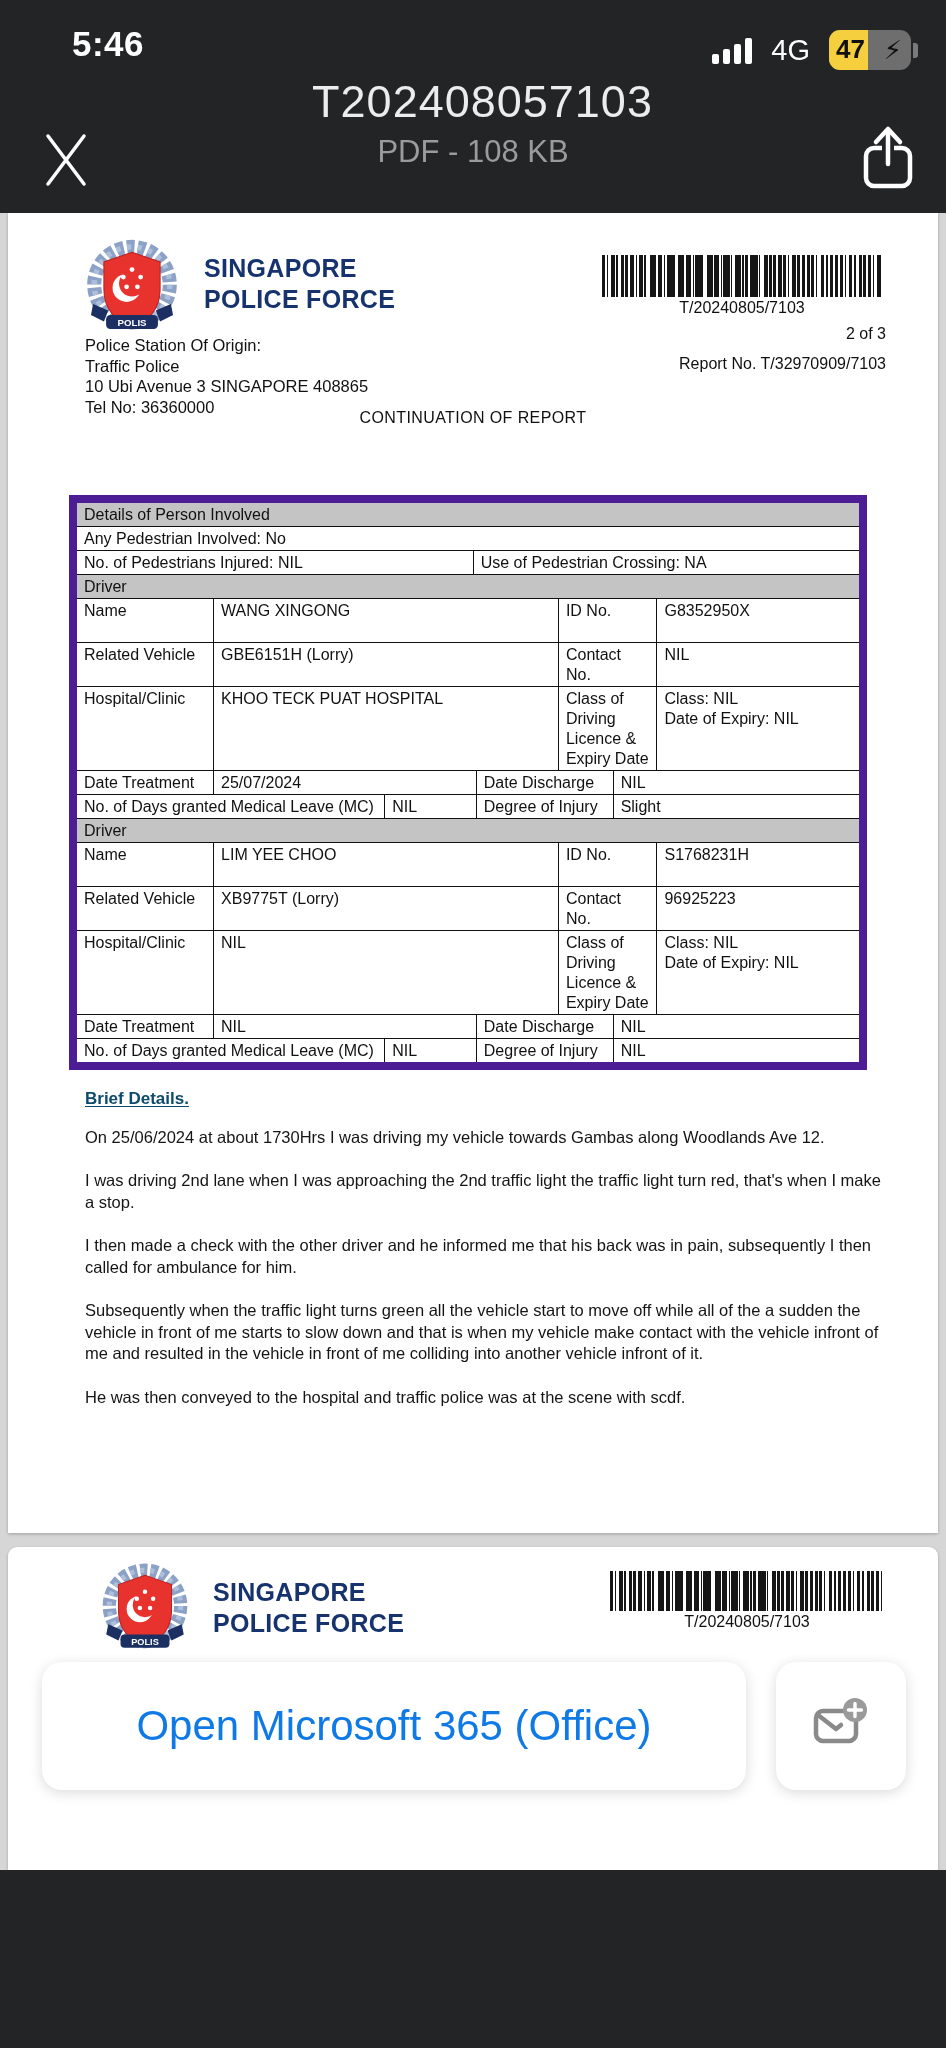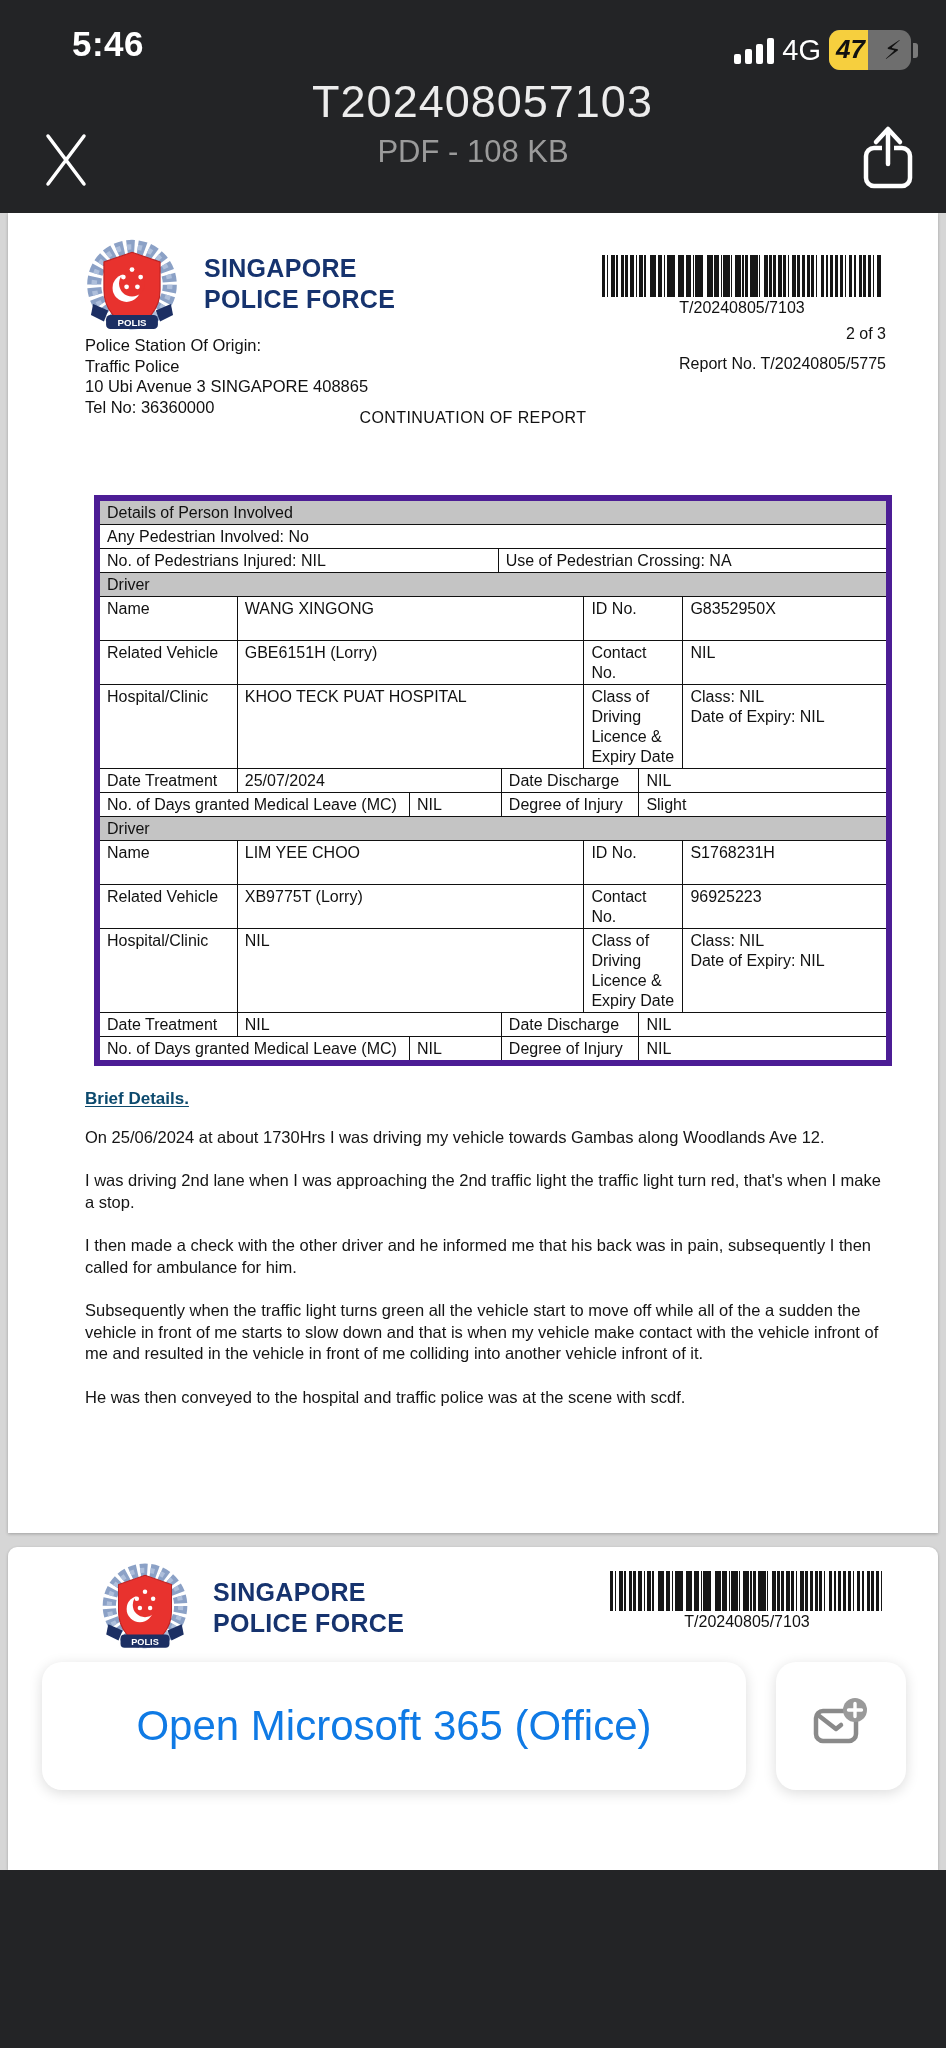--- a/index.html
+++ b/index.html
@@ -3,27 +3,27 @@
 <meta charset="utf-8">
 <style>
   * { margin:0; padding:0; box-sizing:border-box; }
   html,body { width:946px; background:#000; }
   body { font-family:"Liberation Sans", sans-serif; }
   .screen { position:relative; width:946px; height:2048px; overflow:hidden; background:#d6d6d6; }
 
   
   .topbar { position:absolute; left:0; top:0; width:946px; height:213px; background:#232426; z-index:5; }
   .time { position:absolute; left:72px; top:24px; color:#fff; font-size:35px; font-weight:700; letter-spacing:.5px; }
-  .status-right { position:absolute; right:28px; top:30px; display:flex; align-items:center; gap:8px; }
+  .status-right { position:absolute; right:28px; top:30px; display:flex; align-items:center; gap:19px; }
   .sig { display:flex; align-items:flex-end; gap:4px; height:27px; }
   .sig i { display:block; width:7px; background:#fff; border-radius:2px; }
   .net { color:#fff; font-size:29px; font-weight:500; }
   .batt { position:relative; width:82px; height:40px; border-radius:11px; background:#6e6e6e; overflow:hidden; display:flex; }
   .batt .fill { width:47%; background:#f6cf3e; }
-  .batt .pct { position:absolute; left:7px; top:4px; font-size:26px; font-weight:700; color:#111;font-style:italic; }
+  .batt .pct { position:absolute; left:7px; top:4px; font-size:26px; font-weight:700; color:#111; }
   .batt .bolt { position:absolute; right:9px; top:5px; font-size:26px; color:#111; }
   .batt-cap { width:5px; height:15px; background:#7a7a7a; border-radius:0 3px 3px 0; margin-left:2px; align-self:center; }
 
   .vh-title { position:absolute; left:0; right:0; top:76px; text-align:center; color:#ececec; font-size:45px; font-weight:400; letter-spacing:1px;padding-left:19px; }
   .vh-sub { position:absolute; left:0; right:0; top:134px; text-align:center; color:#9b9b9b; font-size:31px; font-weight:400; }
   .close-btn { position:absolute; left:36px; top:128px; width:60px; height:60px; cursor:pointer; }
   .share-btn { position:absolute; right:26px; top:124px; width:64px; height:68px; cursor:pointer; }
 
   
   .doc-area { position:absolute; left:0; top:213px; width:946px; height:1657px; background:#d6d6d6; }
@@ -39,21 +39,21 @@
       repeating-linear-gradient(90deg,#161616 0 2px, transparent 2px 9px, #161616 9px 12px, transparent 12px 14px);
       background-color:#fff; }
   .bc-label { text-align:center; font-size:16px; color:#111; margin-top:2px; }
 
   .p1-station { position:absolute; left:77px; top:122px; font-size:16.5px; color:#111; line-height:20.5px; }
   .p1-pageinfo { position:absolute; right:52px; top:112px; font-size:16px; color:#111; }
   .p1-reportno { position:absolute; right:52px; top:142px; font-size:16px; color:#111; }
   .p1-cont { position:absolute; left:0; right:0; top:196px; text-align:center; font-size:16px; letter-spacing:.4px; color:#111; }
 
   
-  .t { position:absolute; left:86px; top:282px; width:798px; border:6px solid #4c1d95; }
+  .t { position:absolute; left:61px; top:282px; width:798px; border:8px solid #4c1d95; }
   .t-row { display:flex; border-top:1.5px solid #111; }
   .t-row:first-child { border-top:none; }
   .t-cell { border-left:1.5px solid #111; padding:2px 7px 1px; font-size:16px; line-height:20px; color:#111; }
   .t-cell:first-child { border-left:none; }
   .t-sec { background:#c4c4c4; }
   .h-m { min-height:44px; }
   .h-h { min-height:84px; }
   .w-l { width:17.4%; } .w-v { width:44.1%; } .w-il { width:12.6%; } .w-iv { flex:1; }
   .w-d1 { width:17.4%; } .w-d2 { width:33.6%; } .w-d3 { width:17.5%; } .w-d4 { flex:1; }
   .w-m1 { width:39.3%; } .w-m2 { width:11.7%; }
@@ -143,21 +143,21 @@
         <div>SINGAPORE</div>
         <div>POLICE FORCE</div>
       </div>
 
       <div style="position:absolute;left:594px;top:42px;width:280px">
         <div class="barcode" style="width:280px;height:42px"></div>
         <div class="bc-label">T/20240805/7103</div>
       </div>
 
       <div class="p1-pageinfo">2 of 3</div>
-      <div class="p1-reportno">Report No. T/20240805/5775</div>
+      <div class="p1-reportno">Report No. T/32970909/7103</div>
 
       <div class="p1-station">
         <div>Police Station Of Origin:</div>
         <div>Traffic Police</div>
         <div>10 Ubi Avenue 3 SINGAPORE 408865</div>
         <div>Tel No: 36360000</div>
       </div>
 
       <div class="p1-cont">CONTINUATION OF REPORT</div>
 

